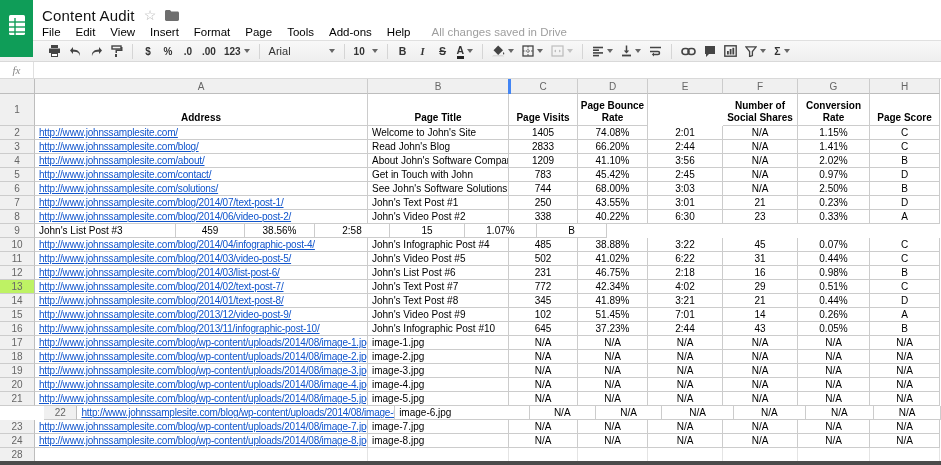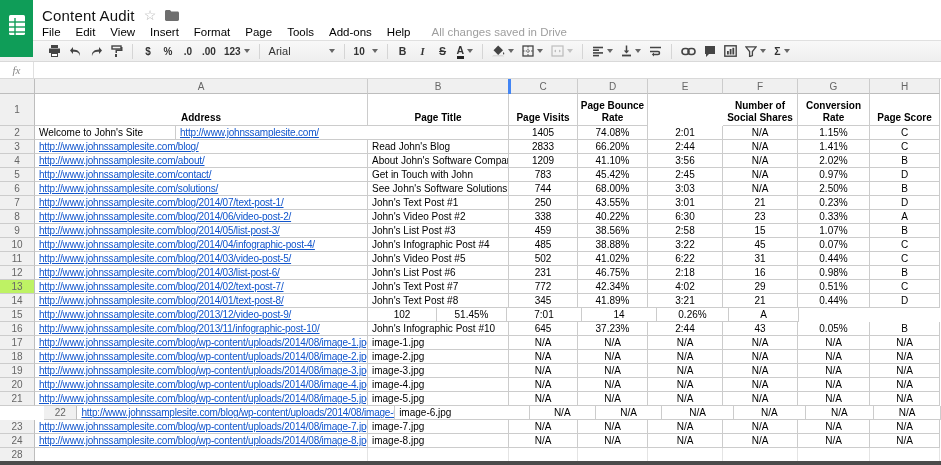--- a/index.html
+++ b/index.html
@@ -259,22 +259,22 @@
         <div class="cell hdr" style="width: 141px; height: 32px;">Page Title</div>
         <div class="cell hdr" style="width: 69px; height: 32px;">Page Visits</div>
         <div class="cell hdr" style="width: 70px; height: 32px;">Page Bounce Rate</div>
         <div class="cell hdr" style="width: 75px; height: 32px; margin-top: 45px;">Average Time on Page</div>
         <div class="cell hdr" style="width: 75px; height: 32px;">Number of Social Shares</div>
         <div class="cell hdr" style="width: 72px; height: 32px;">Conversion Rate</div>
         <div class="cell hdr" style="width: 70px; height: 32px;">Page Score</div>
       </div>
       <div class="g-row" style="height: 14px;">
         <div class="row-header" style="width: 35px; height: 14px;">2</div>
+        <div class="cell lft link" style="width: 333px; height: 14px;">http://www.johnssamplesite.com/</div>
         <div class="cell lft" style="width: 141px; height: 14px;">Welcome to John's Site</div>
-        <div class="cell lft link" style="width: 333px; height: 14px;">http://www.johnssamplesite.com/</div>
         <div class="cell ctr" style="width: 69px; height: 14px;">1405</div>
         <div class="cell ctr" style="width: 70px; height: 14px;">74.08%</div>
         <div class="cell ctr" style="width: 75px; height: 14px;">2:01</div>
         <div class="cell ctr" style="width: 75px; height: 14px;">N/A</div>
         <div class="cell ctr" style="width: 72px; height: 14px;">1.15%</div>
         <div class="cell ctr" style="width: 70px; height: 14px;">C</div>
       </div>
       <div class="g-row" style="height: 14px;">
         <div class="row-header" style="width: 35px; height: 14px;">3</div>
         <div class="cell lft link" style="width: 333px; height: 14px;">http://www.johnssamplesite.com/blog/</div>
@@ -336,21 +336,20 @@
         <div class="cell lft" style="width: 141px; height: 14px;">John's Video Post #2</div>
         <div class="cell ctr" style="width: 69px; height: 14px;">338</div>
         <div class="cell ctr" style="width: 70px; height: 14px;">40.22%</div>
         <div class="cell ctr" style="width: 75px; height: 14px;">6:30</div>
         <div class="cell ctr" style="width: 75px; height: 14px;">23</div>
         <div class="cell ctr" style="width: 72px; height: 14px;">0.33%</div>
         <div class="cell ctr" style="width: 70px; height: 14px;">A</div>
       </div>
       <div class="g-row" style="height: 14px;">
         <div class="row-header" style="width: 35px; height: 14px;">9</div>
-        <div class="cell lft link" style="width: 333px; height: 14px;">http://www.johnssamplesite.com/blog/2014/05/list-post-3/</div>
         <div class="cell lft" style="width: 141px; height: 14px;">John's List Post #3</div>
         <div class="cell ctr" style="width: 69px; height: 14px;">459</div>
         <div class="cell ctr" style="width: 70px; height: 14px;">38.56%</div>
         <div class="cell ctr" style="width: 75px; height: 14px;">2:58</div>
         <div class="cell ctr" style="width: 75px; height: 14px;">15</div>
         <div class="cell ctr" style="width: 72px; height: 14px;">1.07%</div>
         <div class="cell ctr" style="width: 70px; height: 14px;">B</div>
       </div>
       <div class="g-row" style="height: 14px;">
         <div class="row-header" style="width: 35px; height: 14px;">10</div>
@@ -403,20 +402,21 @@
         <div class="cell ctr" style="width: 69px; height: 14px;">345</div>
         <div class="cell ctr" style="width: 70px; height: 14px;">41.89%</div>
         <div class="cell ctr" style="width: 75px; height: 14px;">3:21</div>
         <div class="cell ctr" style="width: 75px; height: 14px;">21</div>
         <div class="cell ctr" style="width: 72px; height: 14px;">0.44%</div>
         <div class="cell ctr" style="width: 70px; height: 14px;">D</div>
       </div>
       <div class="g-row" style="height: 14px;">
         <div class="row-header" style="width: 35px; height: 14px;">15</div>
         <div class="cell lft link" style="width: 333px; height: 14px;">http://www.johnssamplesite.com/blog/2013/12/video-post-9/</div>
+        <div class="cell lft" style="width: 141px; height: 14px;">John's Video Post #9</div>
         <div class="cell ctr" style="width: 69px; height: 14px;">102</div>
         <div class="cell ctr" style="width: 70px; height: 14px;">51.45%</div>
         <div class="cell ctr" style="width: 75px; height: 14px;">7:01</div>
         <div class="cell ctr" style="width: 75px; height: 14px;">14</div>
         <div class="cell ctr" style="width: 72px; height: 14px;">0.26%</div>
         <div class="cell ctr" style="width: 70px; height: 14px;">A</div>
       </div>
       <div class="g-row" style="height: 14px;">
         <div class="row-header" style="width: 35px; height: 14px;">16</div>
         <div class="cell lft link" style="width: 333px; height: 14px;">http://www.johnssamplesite.com/blog/2013/11/infographic-post-10/</div>

